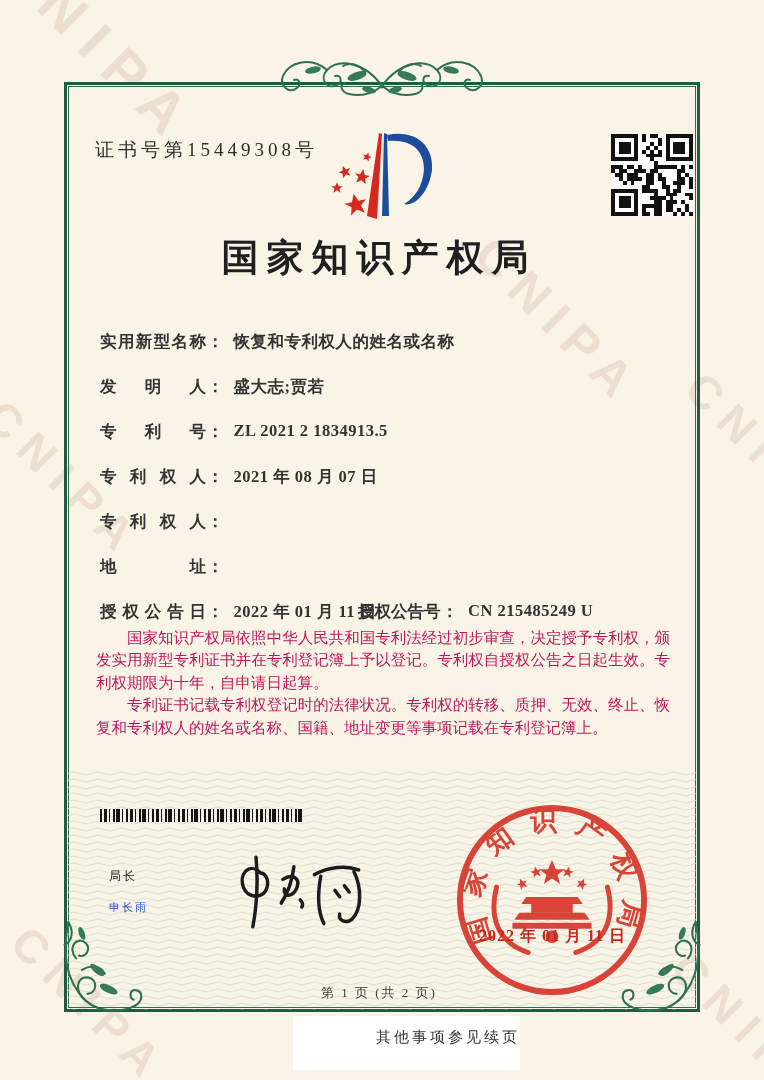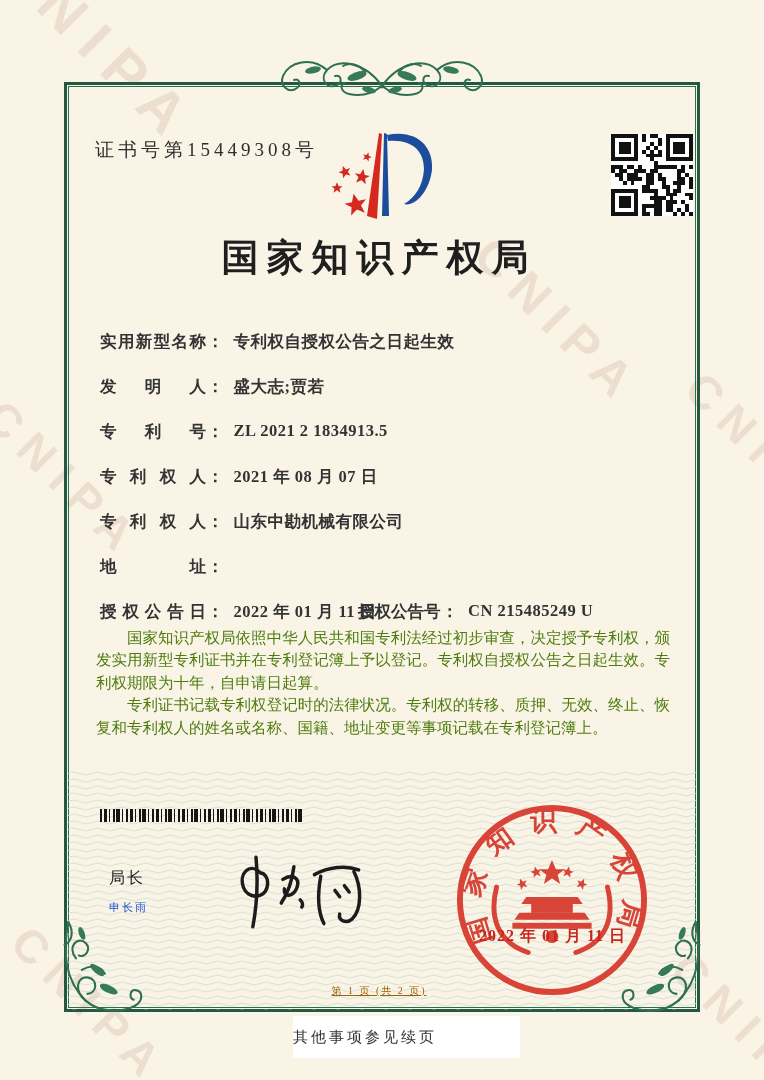--- a/index.html
+++ b/index.html
@@ -33,40 +33,40 @@
   
   .fields{position:absolute;left:100px;top:331px;width:566px;font-size:16.5px;color:#333;}
   .frow{height:45px;position:relative;display:flex;align-items:flex-start;font-weight:bold;}
   .flabel{display:inline-block;width:106px;text-align:justify;text-align-last:justify;}
   .fcolon{margin:0 10px 0 1px;}
   .fvalue{letter-spacing:.5px;}
   .pair2{position:absolute;left:258px;top:0;display:flex;text-align:center;}
   .pair2 .flabel2{display:inline-block;}
   
   .paras{position:absolute;left:96px;top:627px;width:574px;font-size:15.5px;
-         line-height:22.4px;text-align:justify;color:#4d7c0f;}
+         line-height:22.4px;text-align:justify;color:#be185d;}
   .paras p{margin:0;text-indent:2em;}
   
   .barcode{position:absolute;left:100px;top:809px;width:202px;height:13px;
     background:repeating-linear-gradient(90deg,#151515 0 2px,transparent 2px 4px,
       #151515 4px 7px,transparent 7px 9px,#151515 9px 10px,transparent 10px 13px,
       #151515 13px 15px,transparent 15px 16px,#151515 16px 20px,transparent 20px 22px,
       #151515 22px 23px,transparent 23px 26px);}
   .sig-title{position:absolute;left:109px;top:868px;font-family:Liberation Sans, sans-serif;
-             font-size:16px;letter-spacing:2px;color:#222;}
+             font-size:12px;letter-spacing:2px;color:#222;}
   .sig-name{position:absolute;left:109px;top:900px;font-family:"Liberation Sans",sans-serif;
             font-size:11px;letter-spacing:2px;color:#1d4ed8;}
   .signature{position:absolute;left:226px;top:852px;}
   .seal{position:absolute;left:452px;top:800px;opacity:.92;}
   .seal-date{position:absolute;left:479px;top:926px;font-size:16px;color:#c6271c;
              letter-spacing:1px;font-weight:600;}
   .page-info{position:absolute;left:64px;top:984px;width:630px;text-align:center;
-             font-size:10px;letter-spacing:2px;color:#a16207;text-decoration:underline;}
-  .note{position:absolute;left:293px;top:1016px;width:227px;height:42px;line-height:42px;
-        background:#ffffff;text-align:left;font-size:15px;letter-spacing:3px;color:#333;}
+             font-size:13px;letter-spacing:2px;color:#404040;}
+  .note{position:absolute;left:293px;top:1016px;width:227px;height:54px;line-height:42px;
+        background:#ffffff;text-align:right;font-size:15px;letter-spacing:3px;color:#333;}
 </style>
 </head>
 <body>
 
 <div class="page">
 
   <div class="wm wm1">CNIPA</div>
   <div class="wm wm2">CNIPA</div>
   <div class="wm wm3">CNIPA</div>
   <div class="wm wm4">CNIPA</div>
@@ -292,41 +292,40 @@
       <rect x="1" y="15" width="5" height="5" fill="#fff"></rect>
       <rect x="2" y="16" width="3" height="3" fill="#111"></rect>
     </svg>
 
   <div class="title">国家知识产权局</div>
 
   <div class="fields">
     <div class="frow">
       <span class="flabel">实用新型名称</span>
         <span class="fcolon">：</span>
-      <span class="fvalue">专利权自授权公告之日起生效</span>
+      <span class="fvalue">恢复和专利权人的姓名或名称</span>
     </div>
     <div class="frow">
       <span class="flabel">发明人</span>
         <span class="fcolon">：</span>
       <span class="fvalue">盛大志;贾若</span>
     </div>
     <div class="frow">
       <span class="flabel">专利号</span>
         <span class="fcolon">：</span>
       <span class="fvalue">ZL 2021 2 1834913.5</span>
     </div>
     <div class="frow">
       <span class="flabel">专利权人</span>
         <span class="fcolon">：</span>
       <span class="fvalue">2021 年 08 月 07 日</span>
     </div>
     <div class="frow">
       <span class="flabel">专利权人</span>
         <span class="fcolon">：</span>
-      <span class="fvalue">山东中勘机械有限公司</span>
     </div>
     <div class="frow">
       <span class="flabel">地址</span>
         <span class="fcolon">：</span>
     </div>
     <div class="frow">
       <span class="flabel">授权公告日</span>
         <span class="fcolon">：</span>
       <span class="fvalue">2022 年 01 月 11 日</span>
       <span class="pair2">

